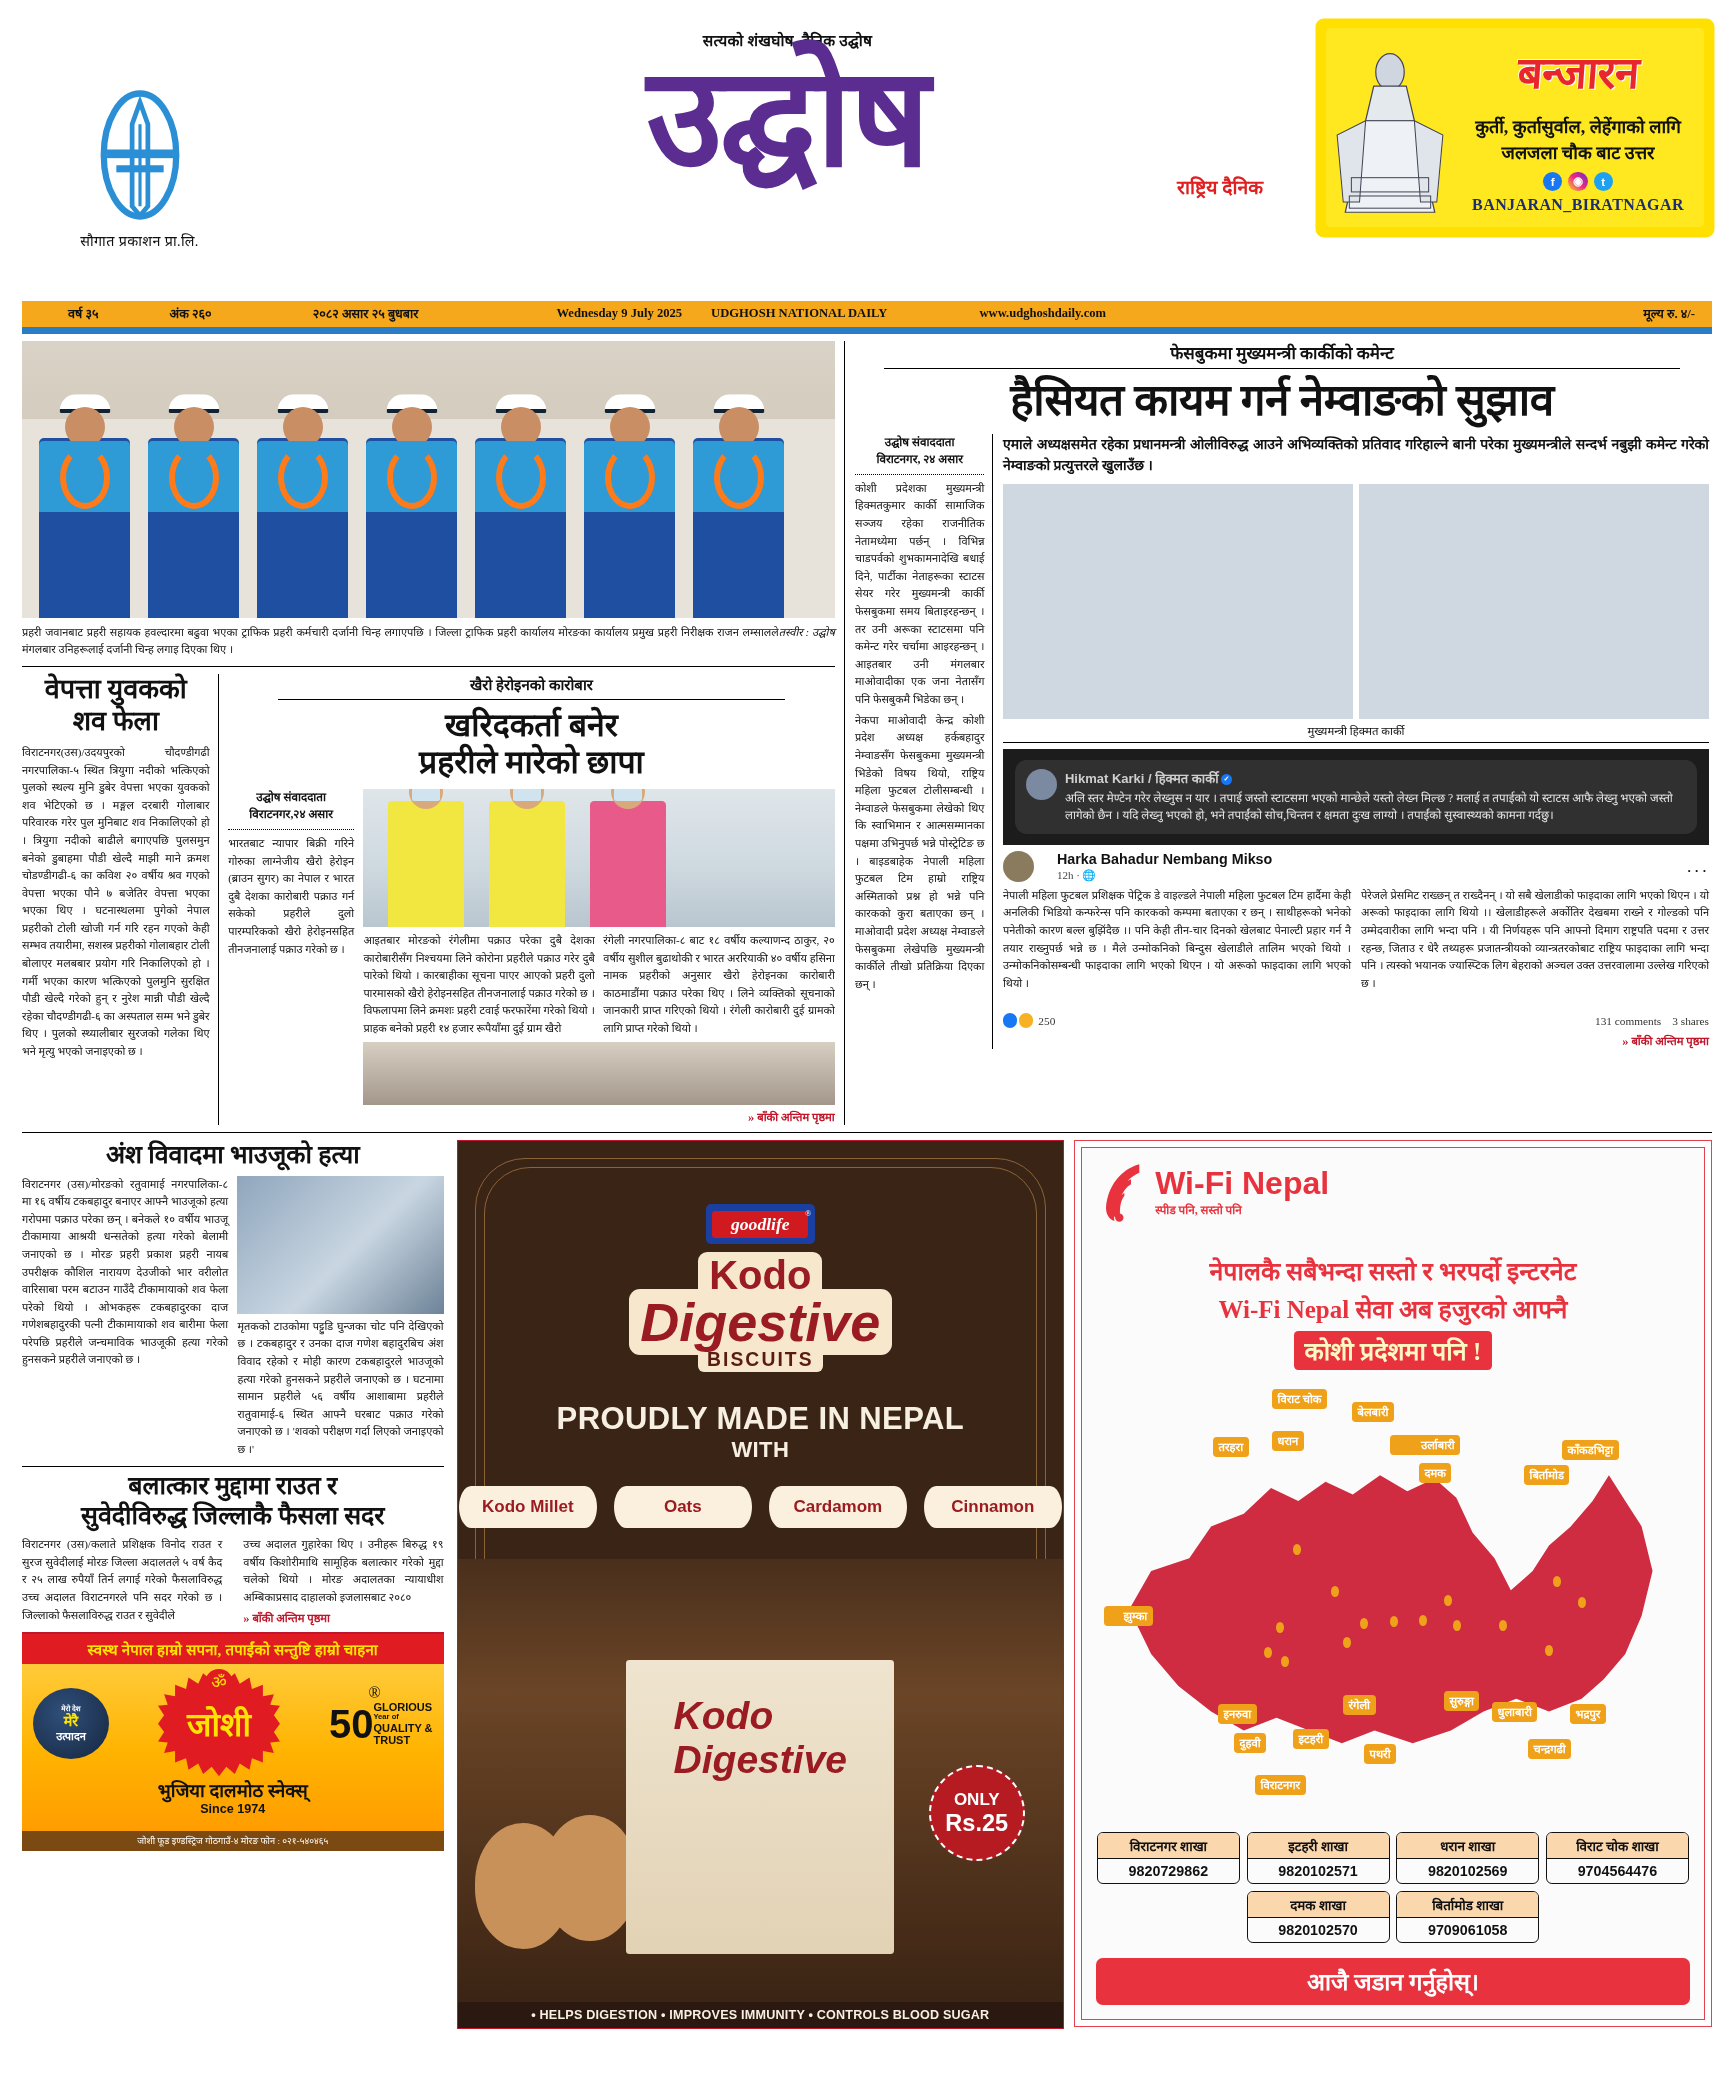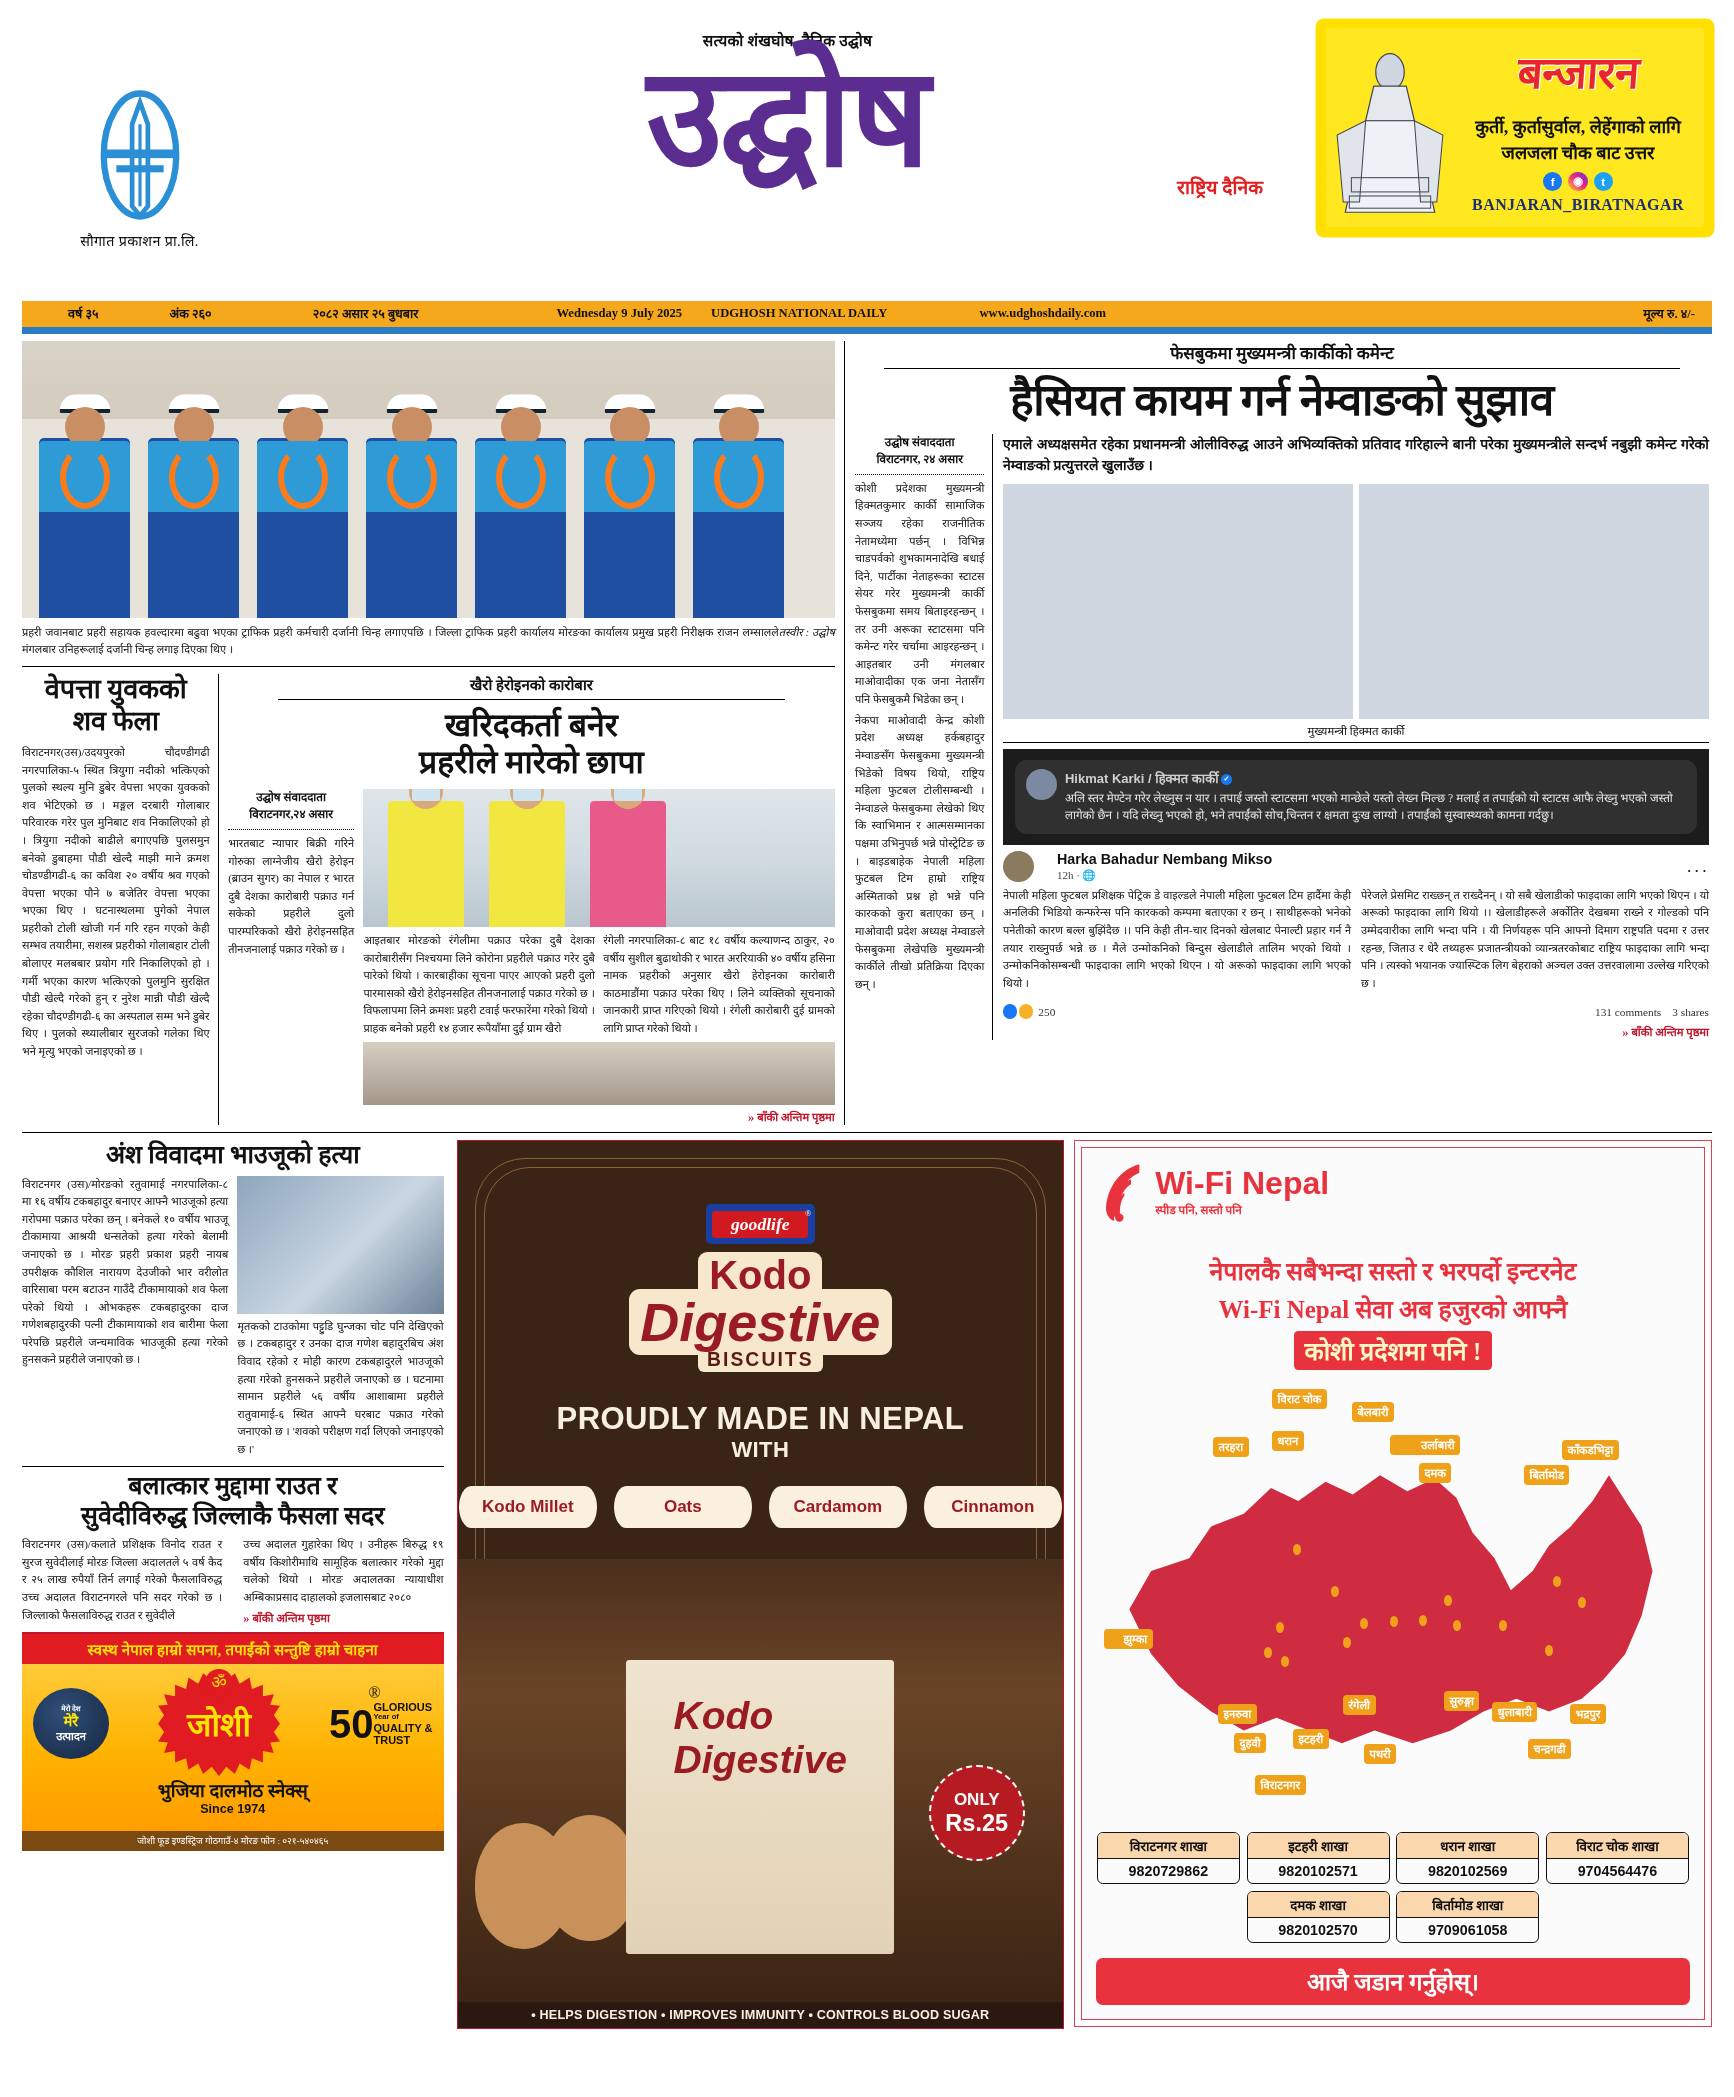--- a/index.html
+++ b/index.html
@@ -96,21 +96,21 @@
   .fbcard { background:#1c1c1c; padding:11px 11.7px; margin:5.9px 0; }
   .fbcard .bubble { background:#303030; border-radius:11.7px; padding:9.2px 11.7px; display:flex; gap:7.6px; }
   .fb-ava { width:31px; height:31px; border-radius:50%; background:#7b8aa0; flex:0 0 31px; overflow:hidden; }
   .fb-name { color:#cfcfcf; font-size:13px; font-weight:700; margin-bottom:2.5px; font-family:"Liberation Sans",sans-serif; }
   .fb-badge { display:inline-block; width:11px; height:11px; border-radius:50%; background:#1877f2; color:#fff;
               font-size:7.1px; text-align:center; line-height:11px; vertical-align:middle; margin-left:2.5px; }
   .fb-text { color:#e8e8e8; font-size:11.7px; line-height:1.5; }
   .fb-post { display:flex; gap:23px; align-items:flex-end; margin-top:4.2px; }
   .fb-post-name { font-size:14.3px; font-weight:700; font-family:"Liberation Sans",sans-serif; }
   .fb-post-time { font-size:11px; color:#444; margin-top:1.7px; }
-  .fb-meta { display:flex; justify-content:space-between; align-items:center; font-size:11.3px; color:#333; margin-top:12px;text-align:center; }
+  .fb-meta { display:flex; justify-content:space-between; align-items:center; font-size:11.3px; color:#333; margin-top:21px;text-align:center; }
   .reacts { display:flex; align-items:center; gap:1.7px; }
   .react { width:14.3px; height:14.3px; border-radius:50%; display:inline-block; }
   .react.like { background:#1877f2; }
   .react.wow { background:#f7b125; }
 
   
   .bottom { display:flex; margin-top:7.6px; border-top:1.7px solid #000; padding-top:6.7px; }
   .bl { width:432px; padding-right:9.2px; }
   .bm { width:617px; padding:0 4.2px; }
   .br { width:646px; padding-left:5.9px; }
@@ -614,21 +614,21 @@
             <div class="nepal-map"></div>
 
             <div class="tag" style="left:176px; top:4.2px;">विराट चोक</div>
             <div class="tag" style="left:256px; top:17px;">बेलबारी</div>
             <div class="tag" style="left:294px; top:50px;padding-left:31px;">उर्लाबारी</div>
             <div class="tag" style="left:176px; top:46px;">धरान</div>
             <div class="tag" style="left:117px; top:52px;">तरहरा</div>
             <div class="tag" style="left:466px; top:55px;">काँकडभिट्टा</div>
             <div class="tag" style="left:428px; top:80px;">बिर्तामोड</div>
             <div class="tag" style="left:323px; top:78px;">दमक</div>
-            <div class="tag" style="left:8.4px;  top:244px;padding-left:19px;">झुम्का</div>
+            <div class="tag" style="left:8.4px;  top:221px;padding-left:19px;">झुम्का</div>
             <div class="tag" style="left:122px; top:319px;">इनरुवा</div>
             <div class="tag" style="left:247px; top:310px;">रंगेली</div>
             <div class="tag" style="left:348px; top:306px;">सुरुङ्गा</div>
             <div class="tag" style="left:396px; top:317px;">धुलाबारी</div>
             <div class="tag" style="left:474px; top:319px;">भद्रपुर</div>
             <div class="tag" style="left:138px; top:348px;">दुहवी</div>
             <div class="tag" style="left:197px; top:344px;">इटहरी</div>
             <div class="tag" style="left:268px; top:359px;">पथरी</div>
             <div class="tag" style="left:432px; top:354px;">चन्द्रगढी</div>
             <div class="tag" style="left:159px; top:390px;">विराटनगर</div>

